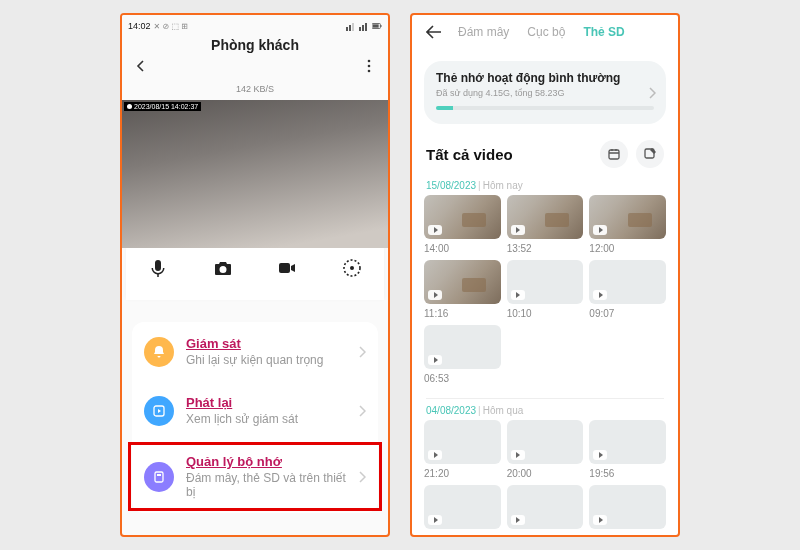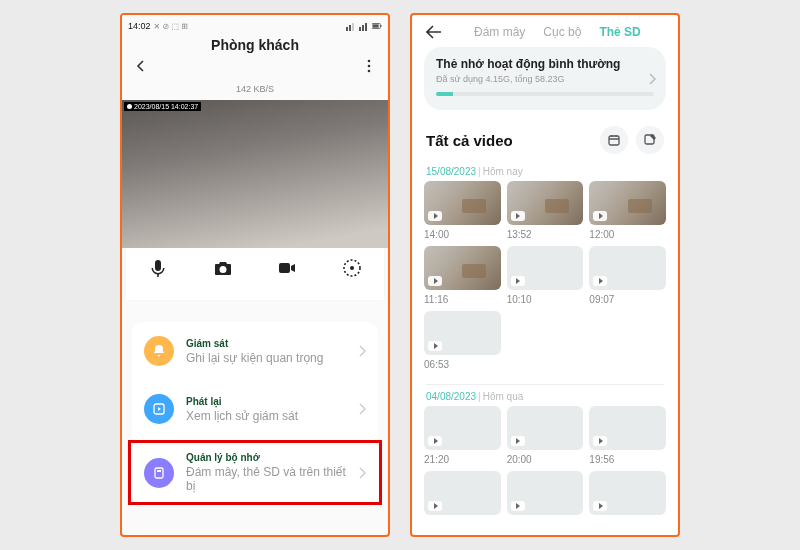--- a/index.html
+++ b/index.html
@@ -91,40 +91,40 @@
     width: 30px; height: 30px;
     border-radius: 50%;
     display: flex; align-items: center; justify-content: center;
     color: #fff;
     flex-shrink: 0;
   }
   .ricon.orange { background: #ffb84d; }
   .ricon.blue { background: #40a7ff; }
   .ricon.purple { background: #8b7dff; }
   .row .txt { flex: 1; }
-  .row .t1 { font-size: 10px; font-weight: 600; color: #14532d; }
+  .row .t1 { font-size: 13px; font-weight: 600; color: #be185d; text-decoration: underline; }
   .row .t2 { font-size: 12px; color: #999; margin-top: 2px; }
   .chev-r { color: #ccc; }
   .highlight {
     position: absolute;
     left: -4px; right: -4px; top: 2px; bottom: 2px;
     border: 3px solid #e30000;
     pointer-events: none;
   }
 
   
   .p2-head {
-    display: flex; align-items: flex-end; gap: 32px;
+    display: flex; align-items: flex-end; gap: 16px;
     padding: 10px 14px 6px;
   }
   .p2-tabs { display: flex; gap: 18px; font-size: 12px; }
   .p2-tab { color: #aaa; }
   .p2-tab.active { color: #49c5b6; font-weight: 600; }
   .sd-card {
-    margin: 2px 12px 0;
+    margin: 16px 12px 0;
     background: #f1f4f5;
     border-radius: 18px;
     padding: 10px 12px 14px;
     position: relative;
   }
   .sd-card .sd-t { font-size: 12px; font-weight: 600; color: #222; }
   .sd-card .sd-s { font-size: 9px; color: #999; margin-top: 3px; }
   .sd-card .bar { height: 4px; background: #e2e6e7; border-radius: 3px; margin-top: 8px; overflow: hidden;}
   .sd-card .bar .fill { width: 8%; height: 100%; background: #4ed0bd; }
   .sd-card .chev-r { position: absolute; right: 10px; top: 50%; transform: translateY(-50%); }

